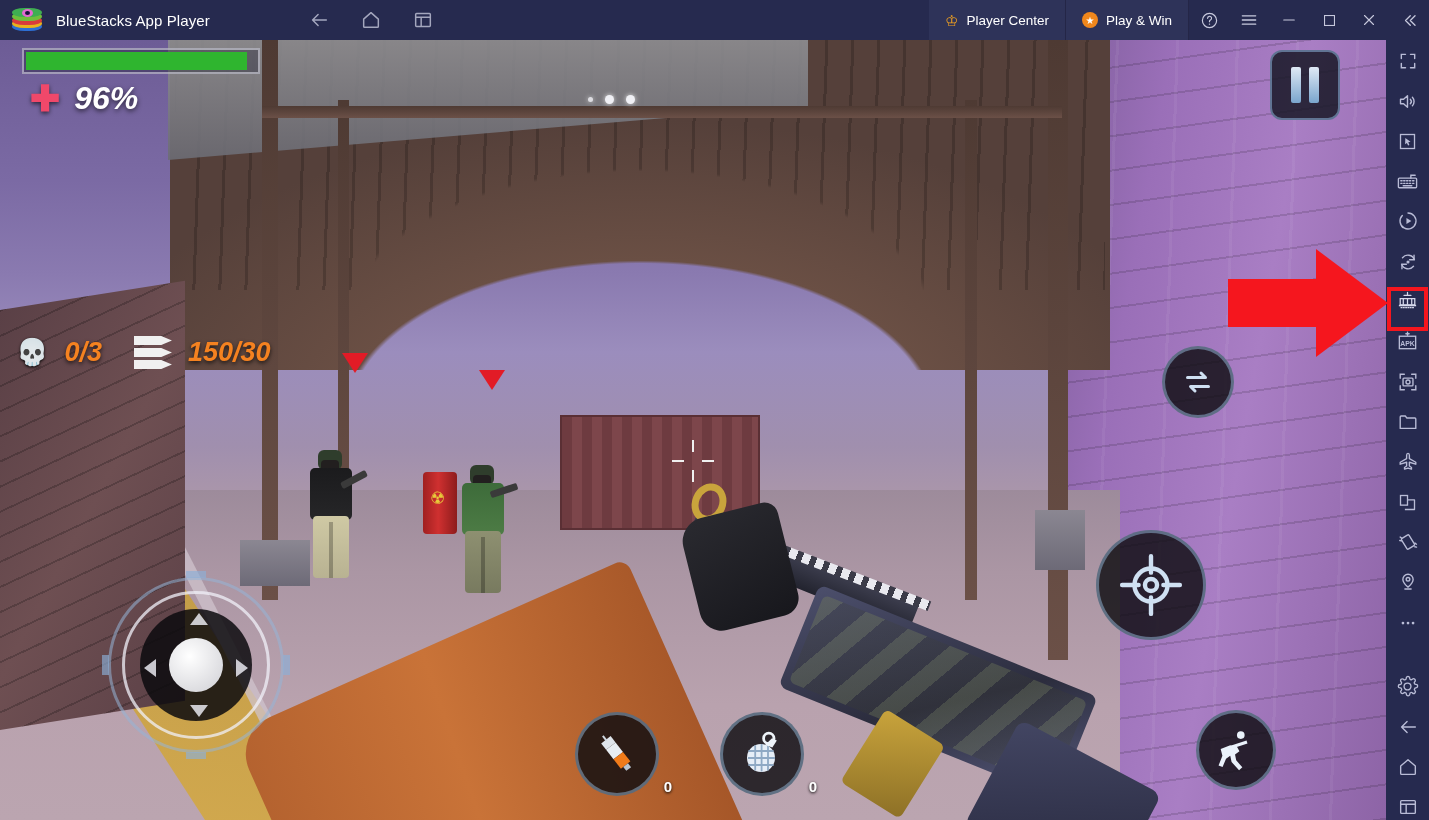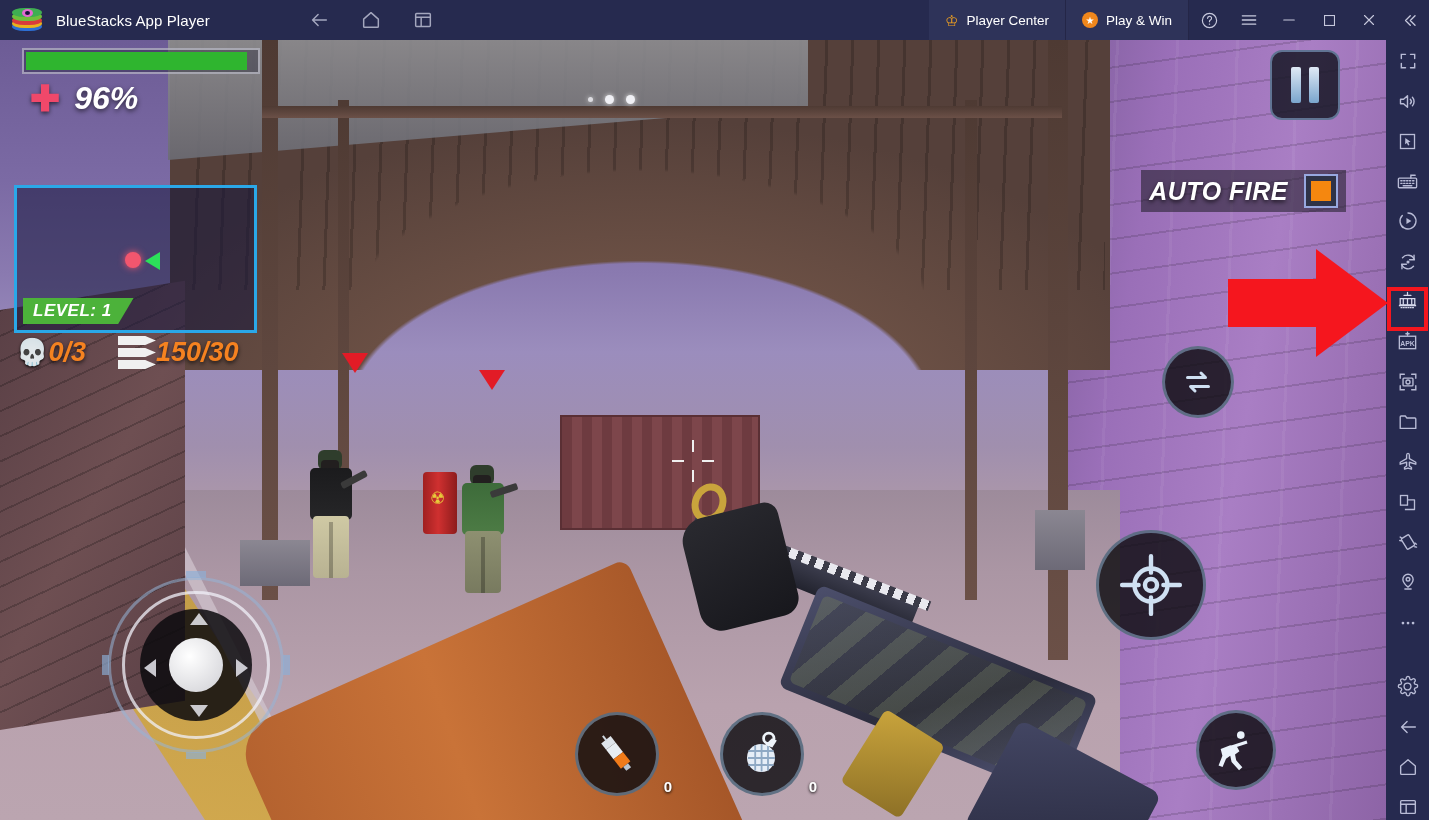--- a/index.html
+++ b/index.html
@@ -228,21 +228,21 @@
   .mm-level {
     position:absolute; left:6px; bottom:6px; height:26px; padding:0 22px 0 10px;
     background:#4cb23a; color:#fff; font-size:17px; font-weight:bold; font-style:italic;
     display:flex; align-items:center; clip-path:polygon(0 0,100% 0,86% 100%,0 100%);
     letter-spacing:.5px;
   }
 
   .statsrow { position:absolute; left:16px; top:296px; display:flex; align-items:center; }
   .skull { font-size:26px; color:#f2f2f2; text-shadow:0 1px 3px #000; }
   .statval { color:#f58220; font-size:27px; font-weight:bold; font-style:italic;
-             text-shadow:0 2px 4px rgba(0,0,0,.7); }
+             margin-left:16px; text-shadow:0 2px 4px rgba(0,0,0,.7); }
   .bullets { margin-left:32px; display:flex; flex-direction:column; gap:3px; }
   .bullet { width:38px; height:9px; background:#f0f0f0;
             clip-path:polygon(0 0,72% 0,100% 50%,72% 100%,0 100%); }
 
   .pausebtn {
     position:absolute; right:46px; top:10px; width:70px; height:70px;
     background:rgba(24,24,38,.86); border:2px solid rgba(140,180,220,.55);
     border-radius:12px; display:flex; align-items:center; justify-content:center; gap:8px;
     cursor:pointer;
   }
@@ -481,48 +481,37 @@
       <div class="healthwrap">
         <div class="healthbar">
           <div class="healthfill" style="width: 96%; background: rgb(47, 181, 47);"></div>
         </div>
         <div class="healthrow">
           <span class="crossicon">✚</span>
           <span class="hpval">96%</span>
         </div>
       </div>
 
-      <div class="minimap" style="border-color: rgb(42, 168, 232);">
-        <i class="mm-blip"></i>
-        <i class="mm-arrow"></i>
-        <div class="mm-level">LEVEL: 1</div>
-      </div>
 
       <div class="statsrow">
         <span class="skull">💀</span>
         <span class="statval" style="color: rgb(245, 130, 32);">0/3</span>
         <span class="bullets">
           <i class="bullet"></i>
             <i class="bullet"></i>
             <i class="bullet"></i>
         </span>
         <span class="statval" style="color: rgb(245, 130, 32);">150/30</span>
       </div>
 
       <div class="pausebtn">
         <i></i>
           <i></i>
       </div>
 
-      <div class="autofire">
-        <span class="autofire-label">AUTO FIRE</span>
-        <span class="autofire-box">
-            <i style="background: rgb(245, 135, 15);"></i>
-          </span>
-      </div>
 
       <div class="joystick">
         <i class="js-ring-outer"></i>
           <i class="js-ring-mid"></i>
           <i class="js-disc"></i>
         <i class="js-ar js-up"></i>
         <i class="js-ar js-dn"></i>
         <i class="js-ar js-lf"></i>
         <i class="js-ar js-rt"></i>
         <i class="js-tick" style="left:78px;top:-6px;width:20px;height:7px;"></i>

